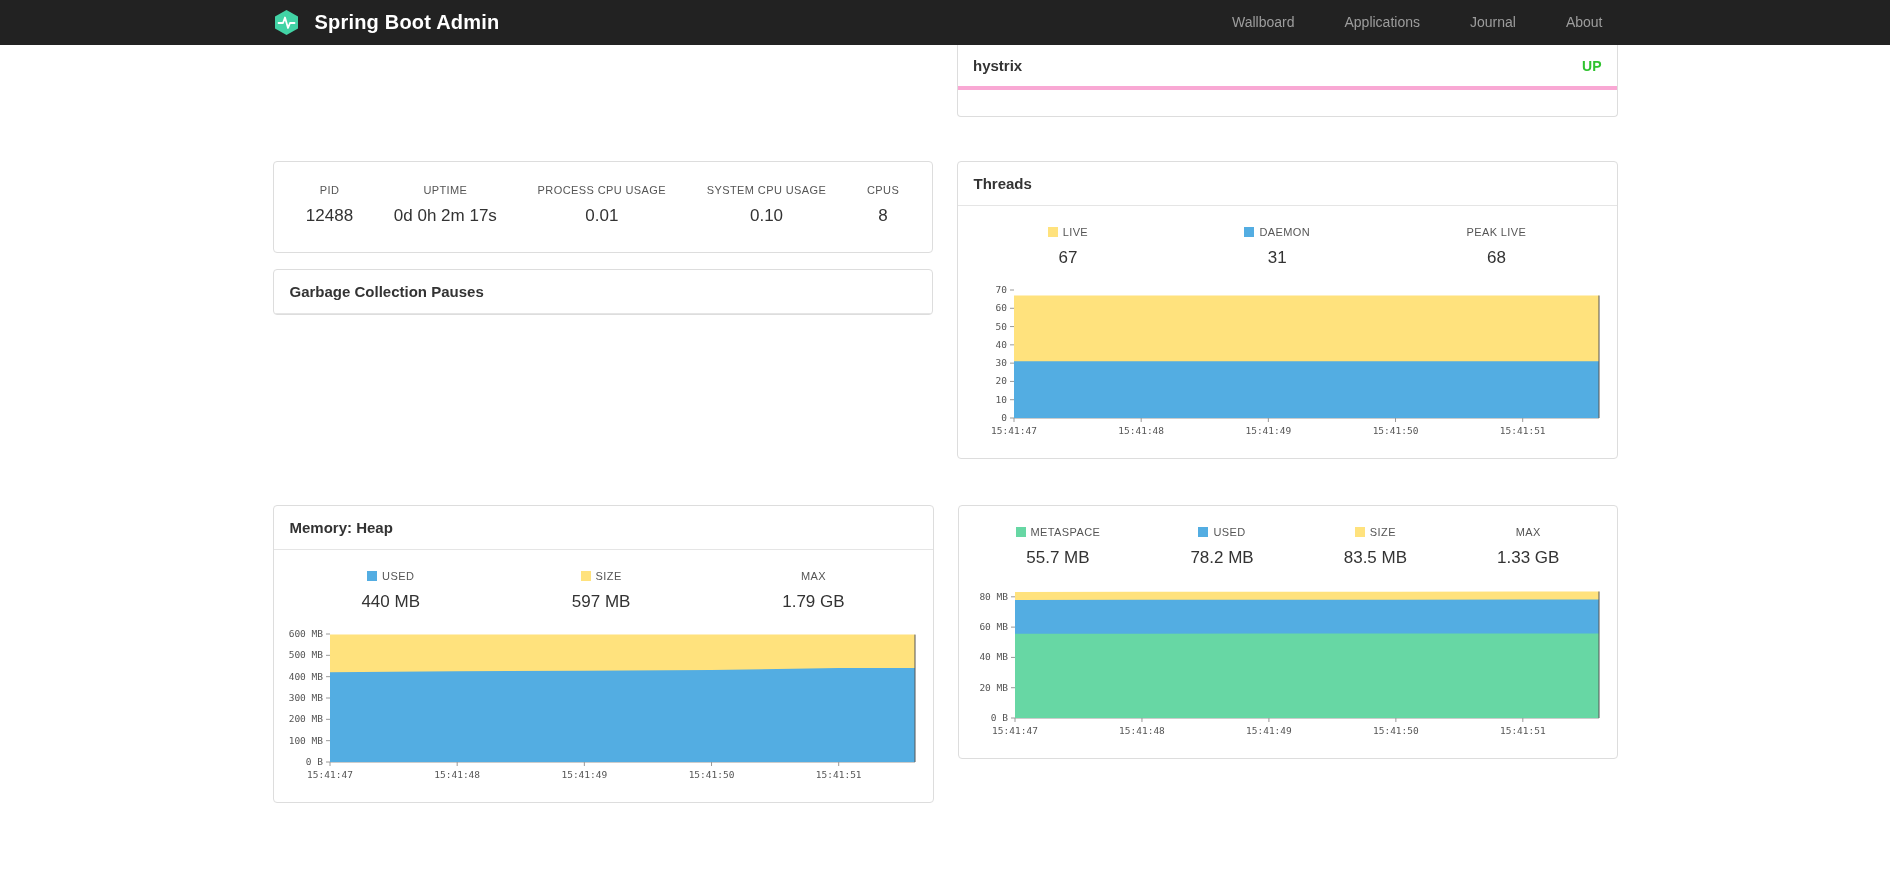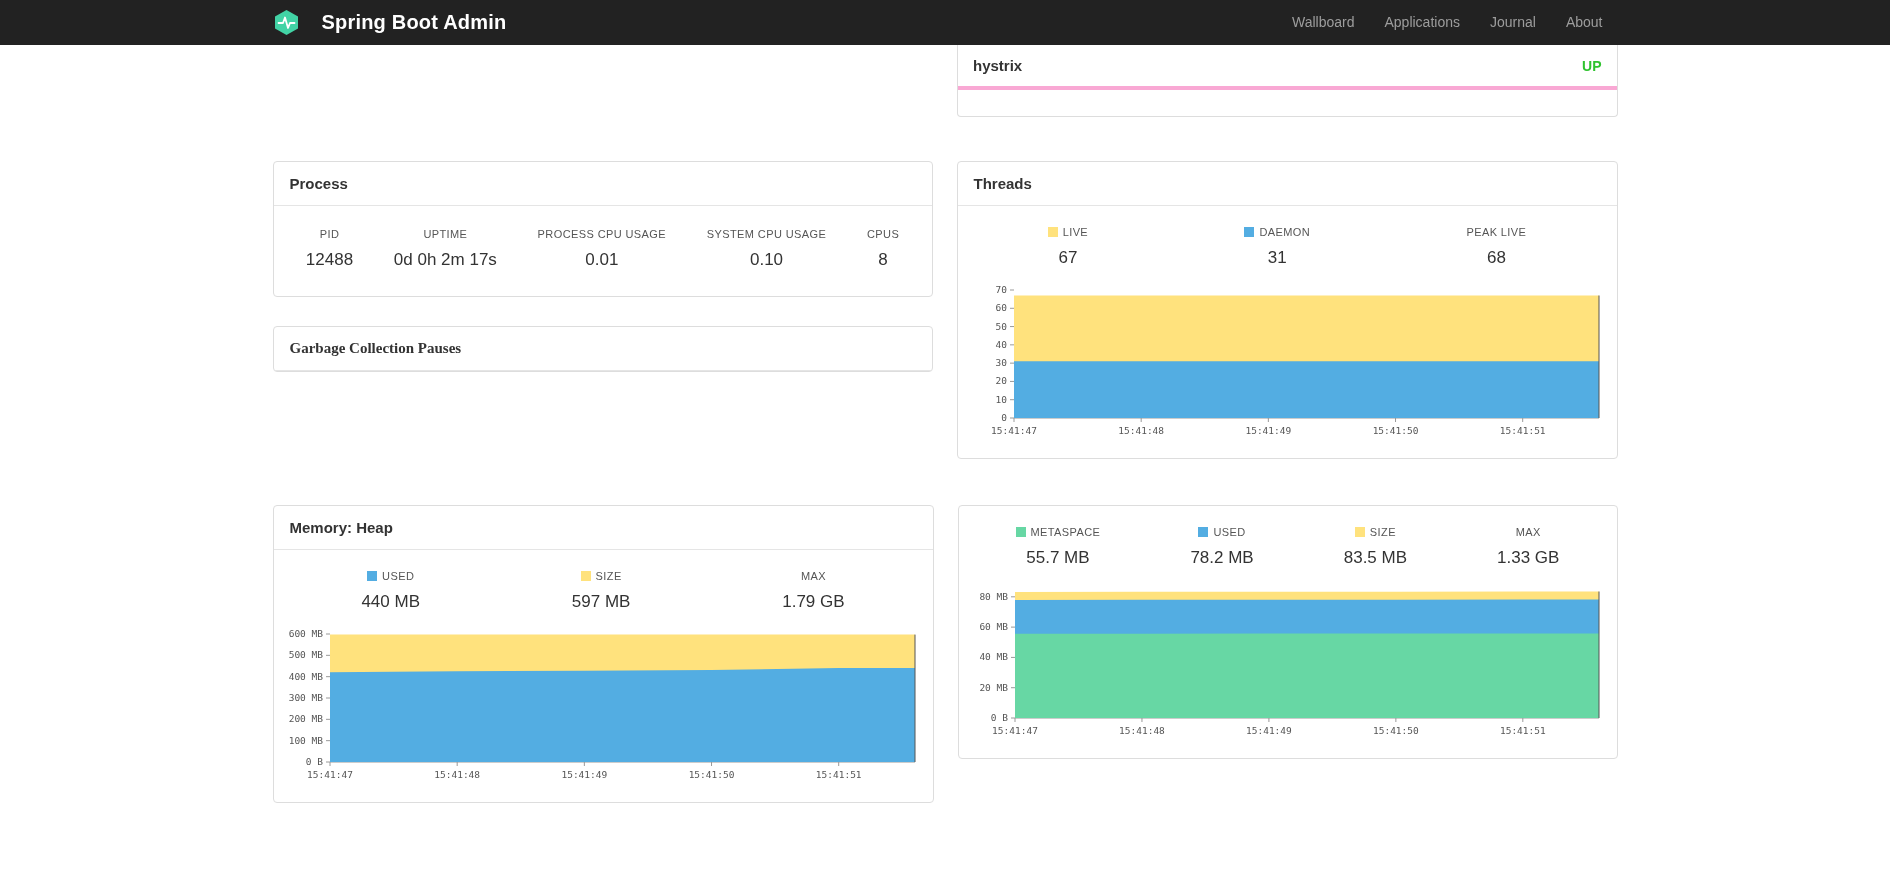--- a/index.html
+++ b/index.html
@@ -11,33 +11,33 @@
     width:1890px;
   }
 
   
   .navbar { height:45px; background:#222; width:100%; }
   .nav-inner {
     width:1365px; margin:0 auto; height:100%;
     display:flex; align-items:center; justify-content:space-between;
     padding:0 10px;
   }
-  .brand { display:flex; align-items:center; gap:22px; text-decoration:none;
+  .brand { display:flex; align-items:center; gap:15px; text-decoration:none;
     color:#fff; font-size:20px; font-weight:bold; letter-spacing:.2px; }
   .logo { display:inline-flex; width:27px; height:27px; }
-  .nav-links { display:flex; height:100%; }
+  .nav-links { display:flex; height:100%;gap:20px; }
   .nav-links a { color:#9d9d9d; text-decoration:none; font-size:14px;
     line-height:45px; padding:0 15px; }
 
   
   .container { width:1365px; margin:0 auto; padding:0 10px; }
   .row { display:grid; grid-template-columns:1fr 1fr; column-gap:24px; }
   .row-a { margin-bottom:44px; }
   .row-b { margin-bottom:46px; }
-  .left-stack > .panel + .panel { margin-top:29px;font-family:Liberation Serif, serif; }
+  .left-stack > .panel + .panel { margin-top:16px; }
 
   
   .panel { background:#fff; border:1px solid #ddd; border-radius:4px; }
   .panel-cut { border-top:none; border-radius:0 0 4px 4px; }
   .panel-header { padding:13px 16px; font-size:15px; font-weight:bold;
     color:#333; border-bottom:1px solid #e5e5e5; }
 
   .app-row { display:flex; justify-content:space-between; align-items:center;
     padding:12px 15px; border-bottom:4px solid #f9a8d4; }
   .app-name { font-weight:bold; font-size:15px; }
@@ -93,21 +93,20 @@
           <span class="app-status" style="color: rgb(47, 195, 47);">UP</span>
         </div>
         <div class="panel-space"></div>
       </section>
     </div>
   </div>
 
   <div class="row row-b">
     <div class="cell left-stack">
       <section class="panel">
-        <header class="panel-header">Process</header>
         <div class="metrics">
             <div class="metric">
               <div class="metric-label">
                 <span>PID</span>
               </div>
               <div class="metric-value">12488</div>
             </div>
             <div class="metric">
               <div class="metric-label">
                 <span>UPTIME</span>

